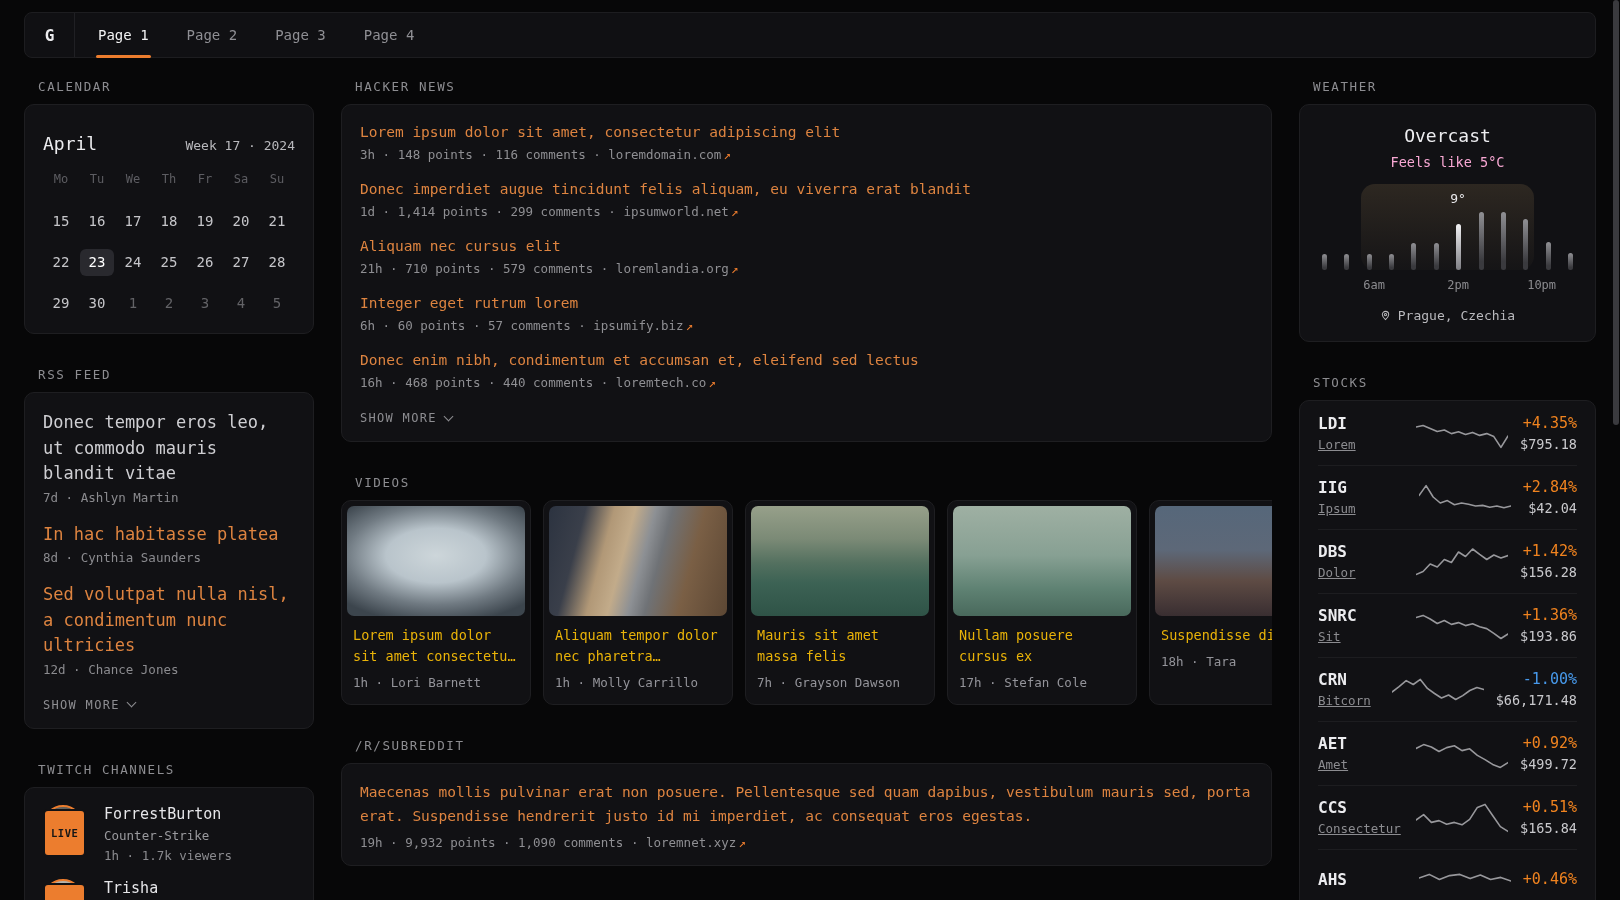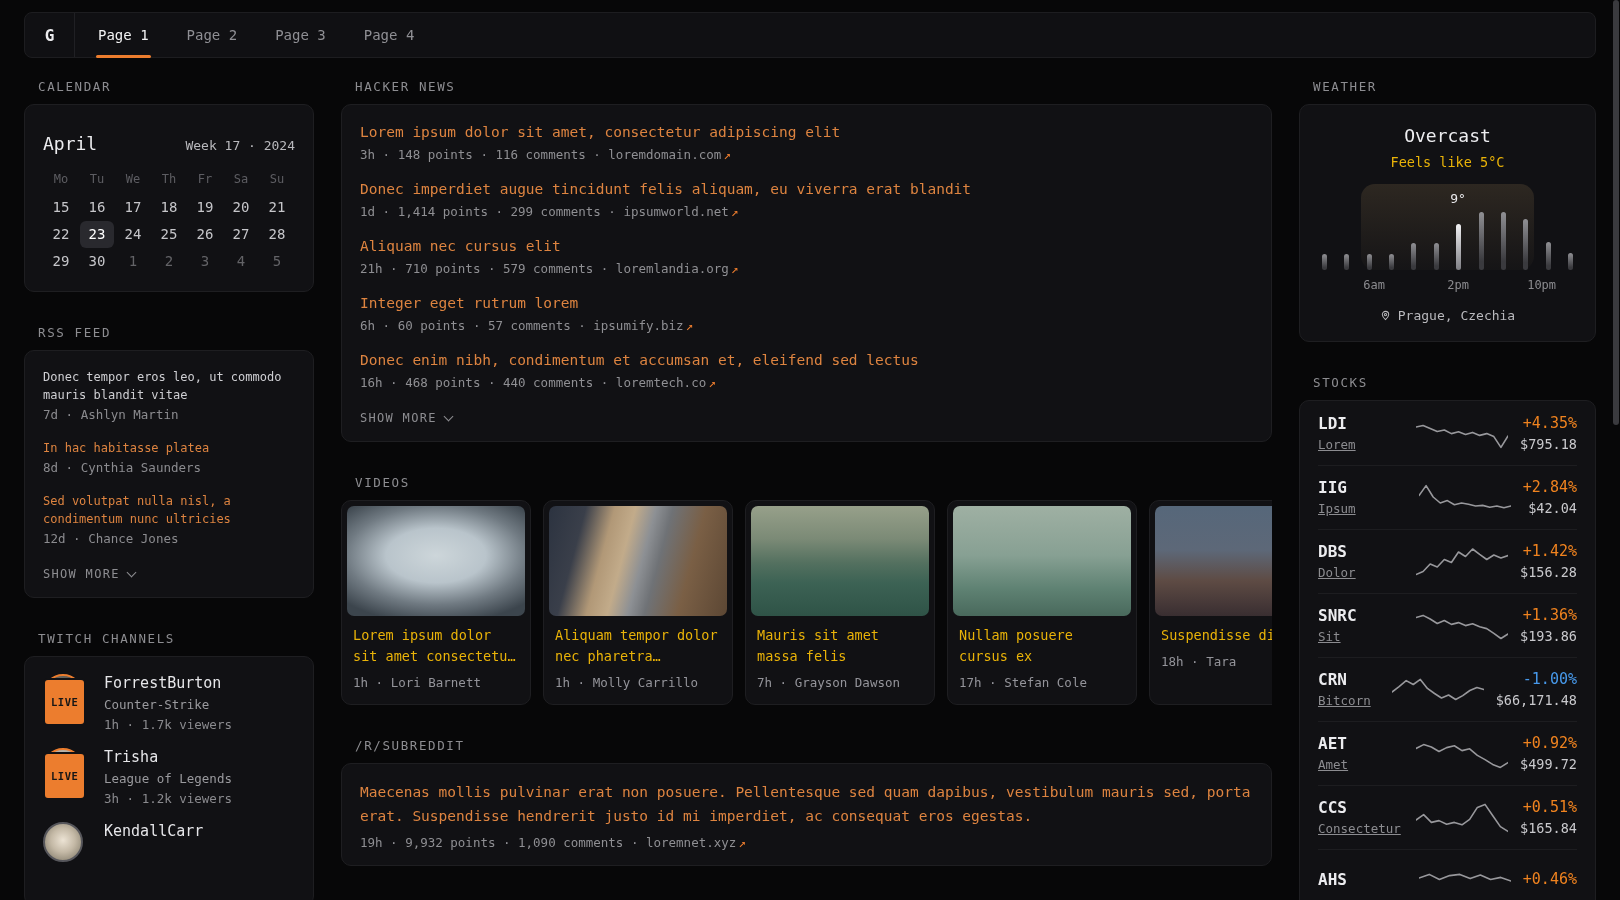--- a/index.html
+++ b/index.html
@@ -26,30 +26,30 @@
   .col-right{width:297px;flex:0 0 297px;}
   .widget{margin-bottom:33px;}
   .widget-title{font-size:12.5px;font-weight:normal;letter-spacing:1.6px;color:#8d8d91;margin:0 0 10px 14px;}
   .card{background:#111114;border:1px solid #1e1e21;border-radius:10px;}
 
   
   .cal{padding:28px 18px 16px;}
   .cal-head{display:flex;justify-content:space-between;align-items:baseline;}
   .cal-month{font-size:18px;color:#ececef;}
   .cal-week{font-size:13px;color:#b9b9bd;}
-  .cal-grid{display:grid;grid-template-columns:repeat(7,1fr);row-gap:0;margin-top:18px;text-align:center;}
+  .cal-grid{display:grid;grid-template-columns:repeat(7,1fr);row-gap:14px;margin-top:18px;text-align:center;}
   .cal-wd{font-size:12px;color:#5d5d62;padding-bottom:8px;}
   .cal-day{font-size:14px;color:#c6c6ca;width:34px;height:27px;line-height:27px;border-radius:6px;justify-self:center;}
   .cal-day.muted{color:#636367;}
   .cal-day.selected{background:#29292e;color:#ffffff;}
 
   
   .padcard{padding:17px 18px 15px;}
   .feed-item{margin-bottom:17px;}
-  .feed-title{font-size:12px;line-height:1.5;color:#de8440;cursor:pointer;}
+  .feed-title{font-size:17px;line-height:1.5;color:#de8440;cursor:pointer;}
   .feed-title.read{color:#cfcfd3;}
   .feed-meta{font-size:12.5px;color:#8b8b8f;margin-top:3px;}
   .show-more{display:inline-flex;align-items:center;font-size:12px;letter-spacing:1.3px;color:#8d8d91;
              background:none;border:none;padding:0;margin-top:3px;cursor:pointer;font-family:inherit;}
   .chev{width:7px;height:7px;border-right:1.5px solid #8d8d91;border-bottom:1.5px solid #8d8d91;
         transform:rotate(45deg);display:inline-block;margin-left:8px;margin-top:-4px;}
 
   
   .channel{display:flex;gap:15px;margin-bottom:16px;align-items:flex-start;}
   .avatar-wrap{position:relative;flex:0 0 46px;height:52px;}
@@ -80,21 +80,21 @@
   .v2{background:linear-gradient(105deg,#2c3340 0%,#3a3f4a 18%,#b19877 32%,#c2ab8a 42%,#8d9094 52%,#6f7276 60%,#7a5f45 76%,#5c4734 100%);}
   .v3{background:linear-gradient(180deg,#97a08a 0%,#7b8a76 30%,#53705f 52%,#3c6254 70%,#2f5347 100%);}
   .v4{background:linear-gradient(180deg,#9fb0a3 0%,#87a093 45%,#5f8273 75%,#49695c 100%);}
   .v5{background:linear-gradient(180deg,#56677a 0%,#5d6878 40%,#5e4b44 68%,#392e31 100%);}
   .v-title{font-size:13.5px;color:#eab308;line-height:1.55;margin:9px 6px 0;}
   .v-meta{font-size:12.5px;color:#94949a;margin:8px 6px 9px;}
 
   
   .weather{padding:20px 20px 18px;text-align:center;}
   .w-cond{font-size:18px;color:#ededf0;}
-  .w-feels{font-size:13.5px;color:#eab308;margin-top:8px;}
+  .w-feels{font-size:13.5px;color:#f9a8d4;margin-top:8px;}
   .w-chart{position:relative;height:98px;margin-top:24px;}
   .w-highlight{position:absolute;top:-10px;height:86px;border-radius:14px;
                background:linear-gradient(180deg,rgba(235,190,120,0.13),rgba(235,200,140,0.02));}
   .w-temp{position:absolute;top:-3px;transform:translateX(-50%);font-size:13px;color:#e9e9ec;}
   .w-bars{position:absolute;left:2px;right:2px;bottom:22px;height:58px;
           display:flex;justify-content:space-between;align-items:flex-end;}
   .w-bar{width:5px;border-radius:3px;background:linear-gradient(180deg,#90909­4,#3a3a3e 85%);
          background:linear-gradient(180deg,#909094,#3a3a3e 85%);}
   .w-bar.current{background:linear-gradient(180deg,#f2f2f4,#7f7f84);}
   .w-times{position:absolute;left:2px;right:2px;bottom:0;height:14px;}

